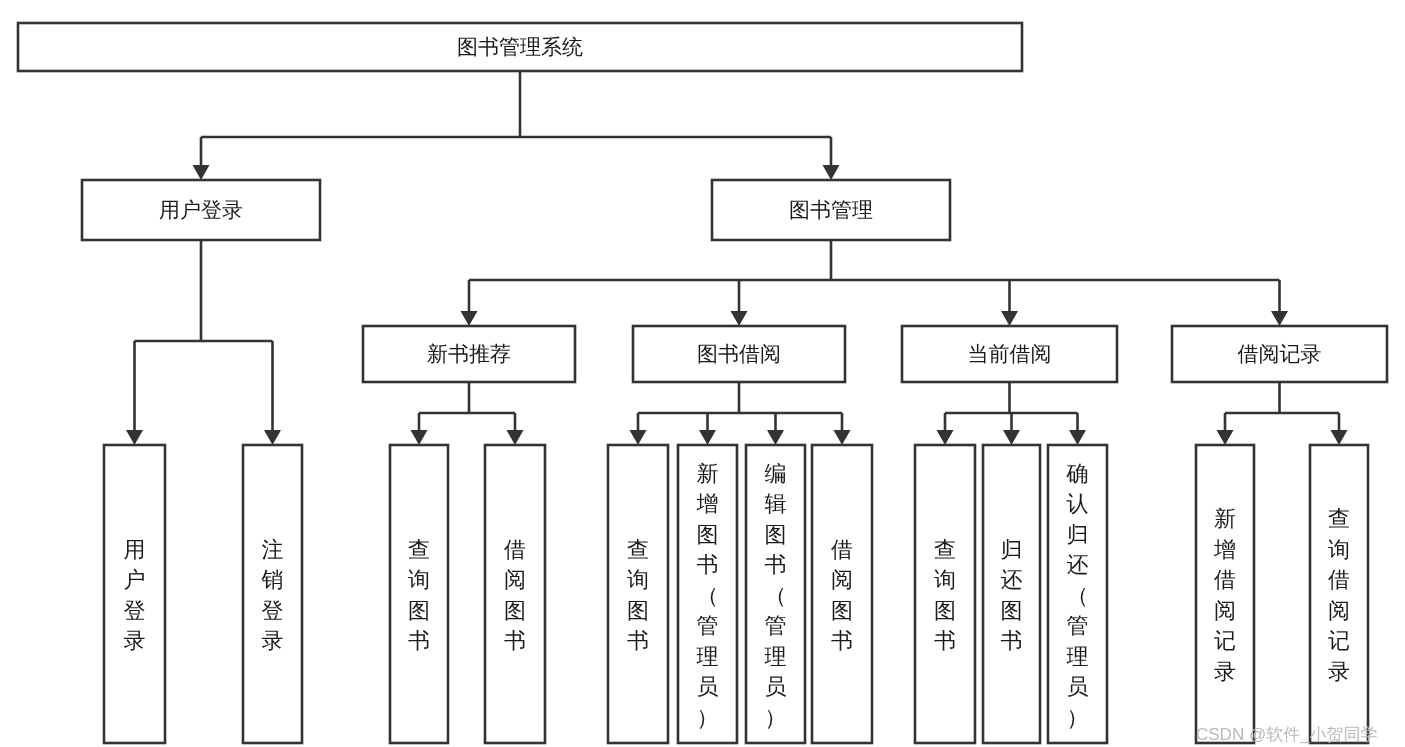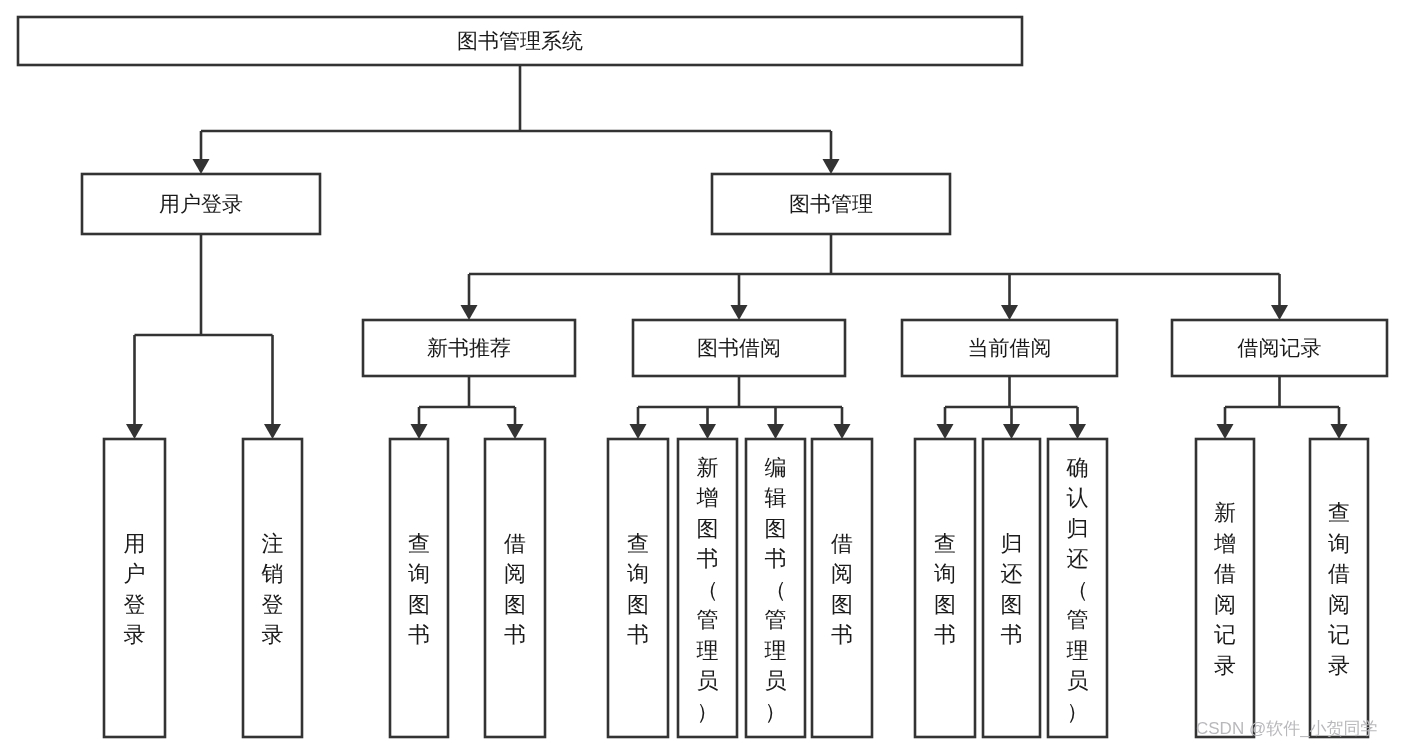--- a/index.html
+++ b/index.html
@@ -11,21 +11,21 @@
   body {
     width: 1405px;
     height: 747px;
     position: relative;
     overflow: hidden;
     font-family: "Liberation Sans", "DejaVu Sans", sans-serif;
   }
   #diagram-root {
     position: absolute;
     left: 0;
-    top: 2px;
+    top: 8px;
     width: 1405px;
     height: 528px;
   }
   .node-box {
     fill: #ffffff;
     stroke: #333333;
     stroke-width: 2.6;
   }
   .node-label-h {
     font-family: "Liberation Sans", "DejaVu Sans", sans-serif;

